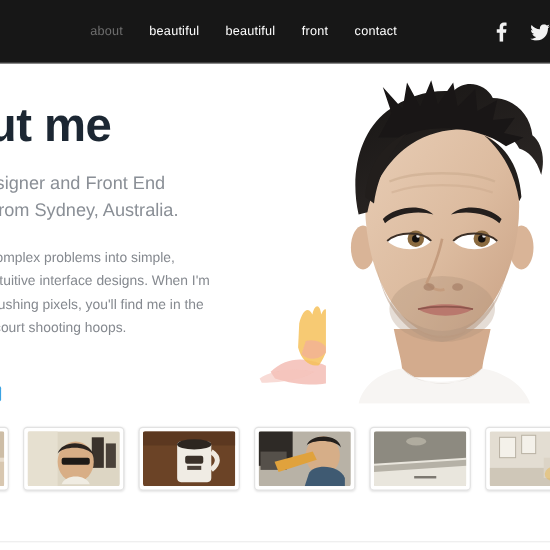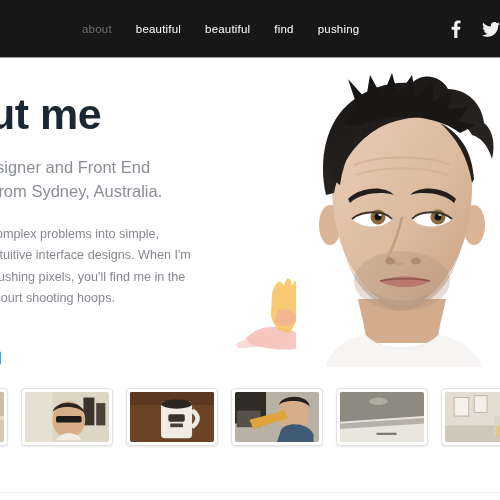--- a/index.html
+++ b/index.html
@@ -192,22 +192,22 @@
 <body>
 
 <div id="page">
 
   <div class="navbar">
 
     <div class="nav-links">
       <a class="nav-link muted">about</a>
       <a class="nav-link">beautiful</a>
       <a class="nav-link">beautiful</a>
-      <a class="nav-link">find</a>
-      <a class="nav-link">pushing</a>
+      <a class="nav-link">front</a>
+      <a class="nav-link">contact</a>
     </div>
 
     <div class="nav-social">
       <span class="social-icon">
         <svg width="11" height="18" viewBox="0 0 11 18">
           <path d="M7.4 18V9.8h2.6l0.4-3.1H7.4V4.8c0-0.9 0.25-1.5 1.5-1.5H10.5V0.6C10.2 0.55 9.2 0.45 8.1 0.45 c-2.3 0-3.9 1.45-3.9 4.1v2.15H1.6v3.1h2.6V18H7.4z" fill="#f2f2f2"></path>
         </svg>
       </span>
       <span class="social-icon">
         <svg width="18" height="15" viewBox="0 0 18 15">

